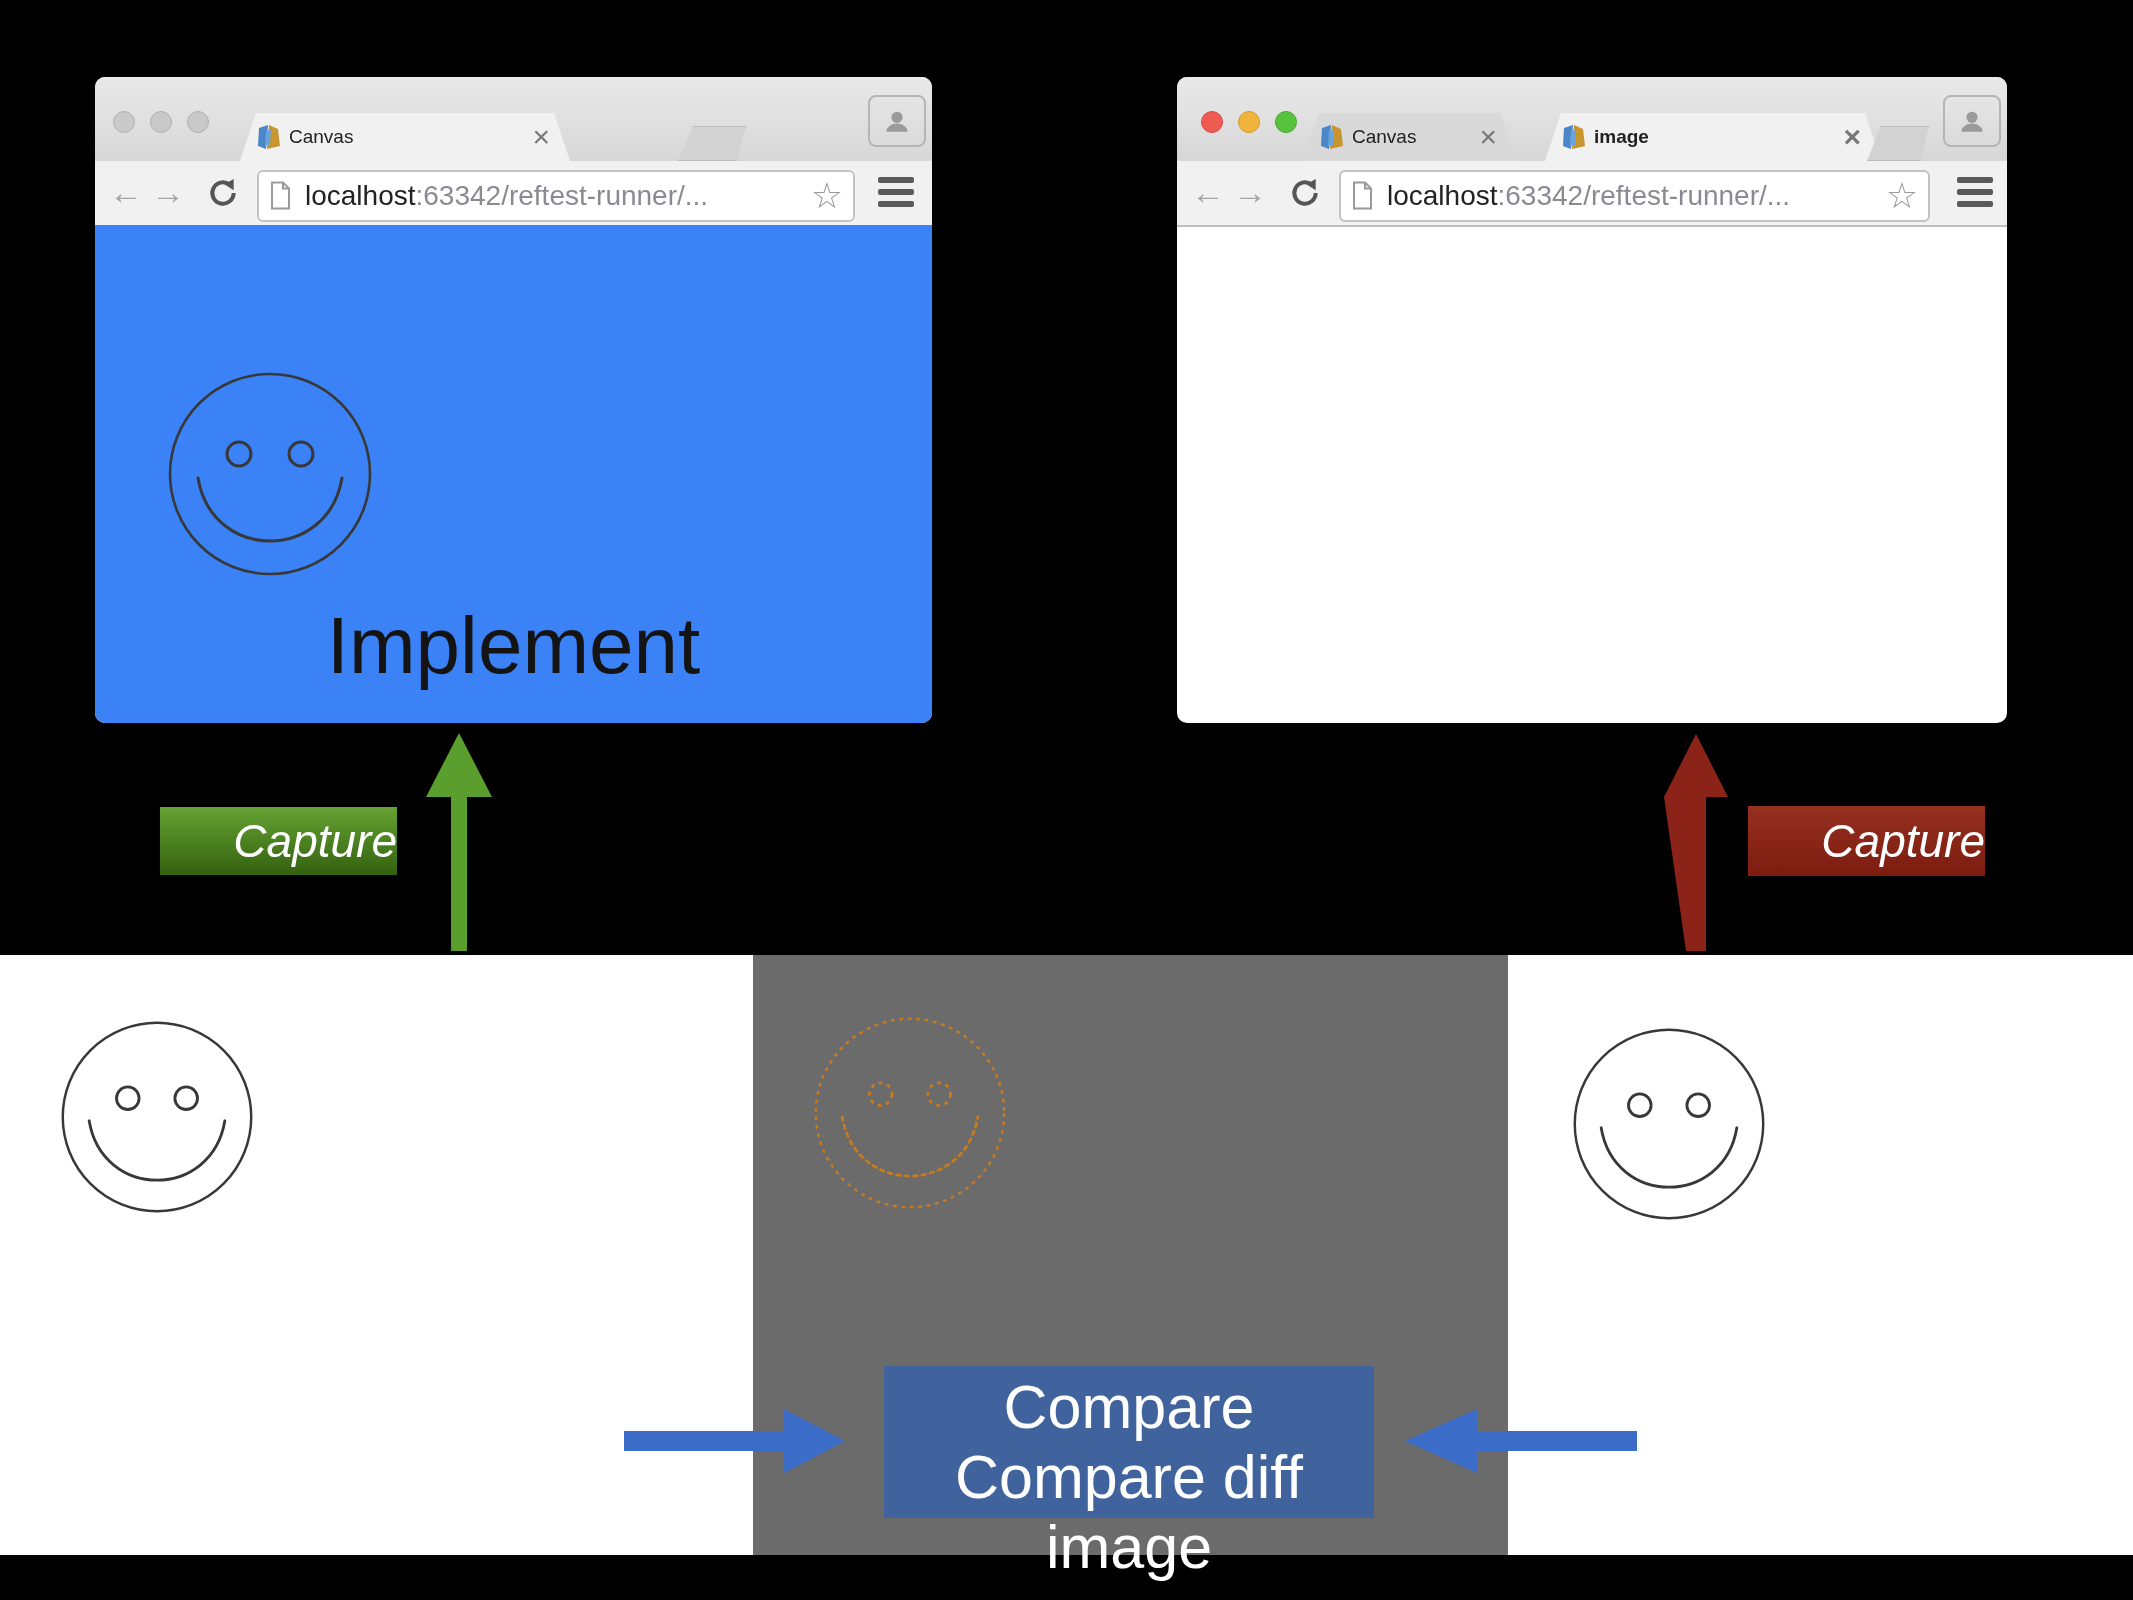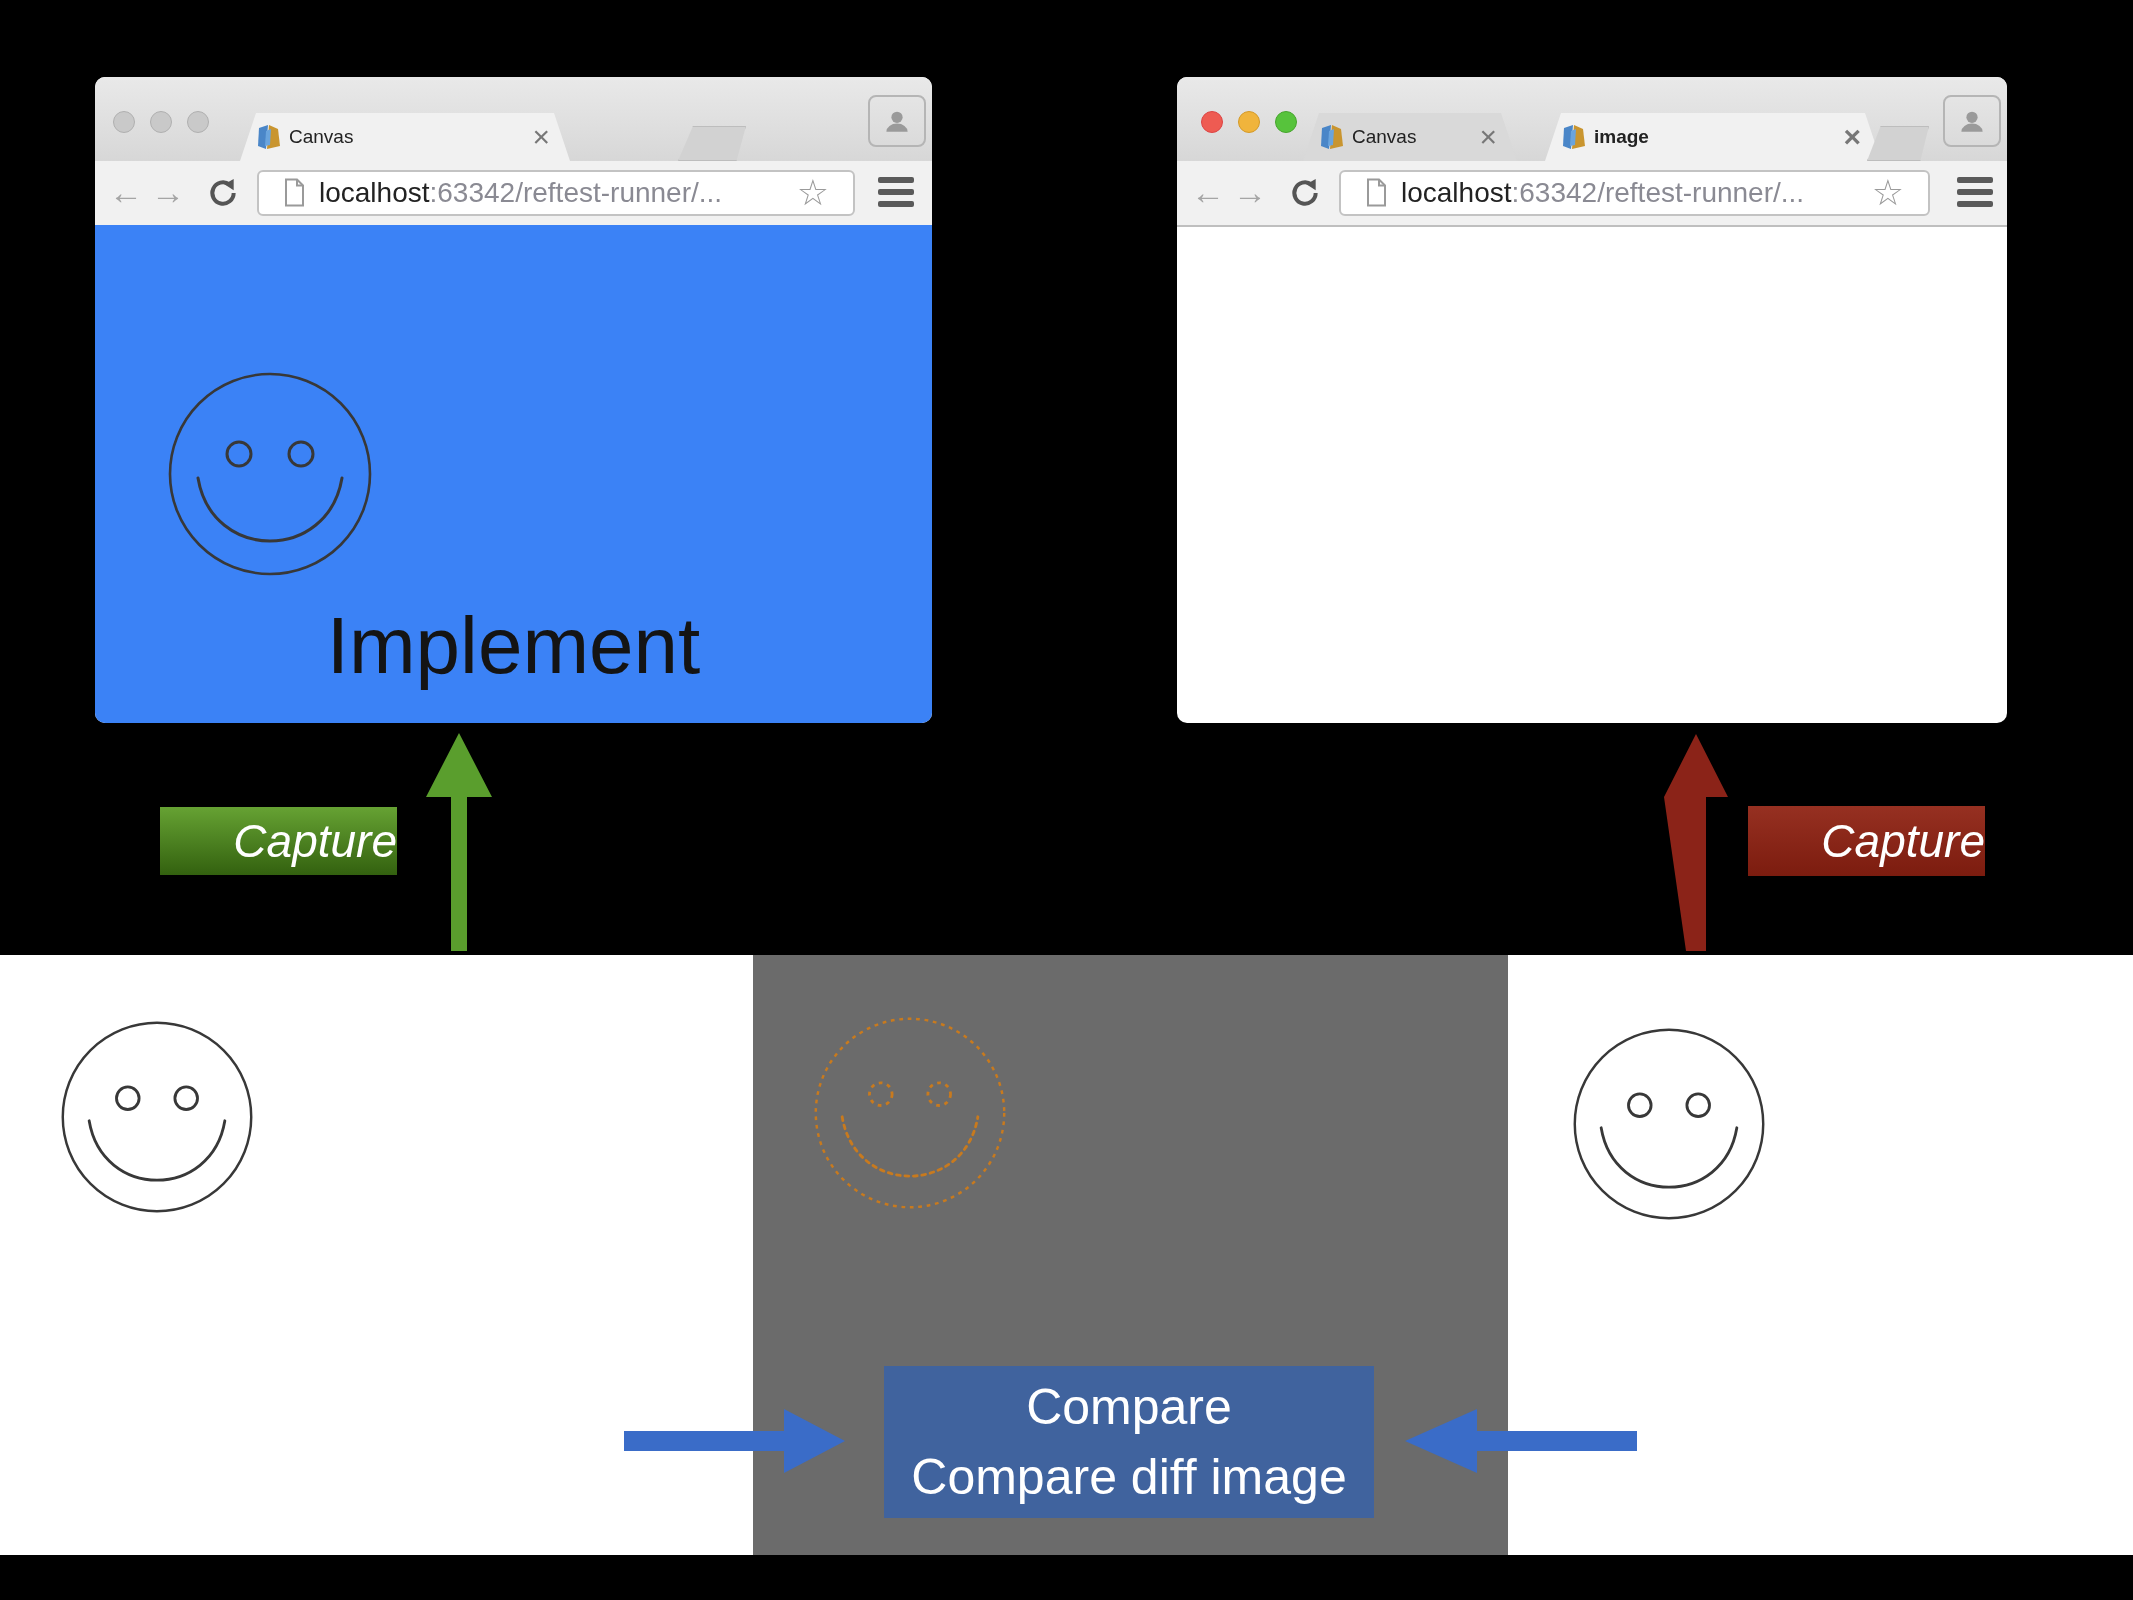--- a/index.html
+++ b/index.html
@@ -32,23 +32,23 @@
             clip-path:polygon(0 100%,22% 0,100% 0,86% 100%);}
   .profile-btn{position:absolute;top:18px;width:54px;height:48px;border:2px solid #b5b5b5;
                border-radius:8px;display:flex;align-items:center;justify-content:center;}
 
   .toolbar{position:absolute;left:0;right:0;top:84px;height:64px;background:#f1f1f1;
            border-bottom:2px solid #bfbfbf;}
   .navbtn{position:absolute;top:8px;font-size:34px;color:#a5a5a5;line-height:46px;}
   .nav-back{left:14px;}
   .nav-fwd{left:56px;}
   .reload{position:absolute;left:112px;top:16px;width:32px;height:32px;}
-  .urlbar{position:absolute;left:162px;top:9px;height:46px;background:#fff;
+  .urlbar{position:absolute;left:162px;top:9px;height:52px;background:#fff;
           border:2px solid #c3c3c3;border-radius:6px;box-sizing:border-box;
-          display:flex;align-items:center;padding:0 24px;}
+          display:flex;align-items:center;padding:0 10px;}
   .page-icon{width:24px;height:30px;margin-right:12px;flex:0 0 auto;}
   .url-text{font-size:28px;white-space:nowrap;overflow:hidden;}
   .url-host{color:#222;}
   .url-rest{color:#8a8a93;}
   .star{margin-left:auto;font-size:36px;color:#9a9a9a;line-height:1;}
   .hamburger{position:absolute;top:16px;width:36px;height:30px;display:flex;
              flex-direction:column;justify-content:space-between;}
   .hamburger div{height:6px;border-radius:2px;background:#5a5a5a;}
 
   .content{position:absolute;left:0;right:0;top:148px;bottom:0;background:#3b82f6;}
@@ -66,21 +66,21 @@
       background:linear-gradient(var(--red-label-top,#963021),var(--red-label-bottom,#7c1c0f));}
 
   
   .panel{position:absolute;top:955px;height:600px;}
   .panel-left{left:0;width:753px;background:#fff;}
   .panel-diff{left:753px;width:755px;background:var(--gray-panel,#6b6b6b);}
   .panel-right{left:1508px;width:625px;background:#fff;}
 
   .compare-box{position:absolute;left:884px;top:1366px;width:490px;height:152px;
                background:var(--blue-box,#40639e);color:#fff;text-align:center;
-               font-size:50px;padding-top:6px;box-sizing:border-box;}
+               font-size:61px;padding-top:6px;box-sizing:border-box;}
   .compare-box div{line-height:70px;}
 </style>
 </head>
 <body>
 
 <svg width="0" height="0" style="position:absolute">
   <defs>
     <g id="smiley-g">
       <circle cx="0" cy="0" r="100" fill="none" stroke-width="2.6"></circle>
       <circle cx="-31" cy="-20" r="12" fill="none" stroke-width="3"></circle>

